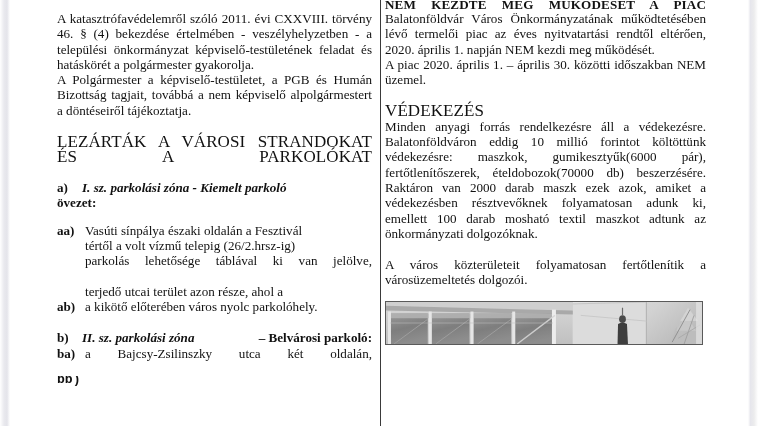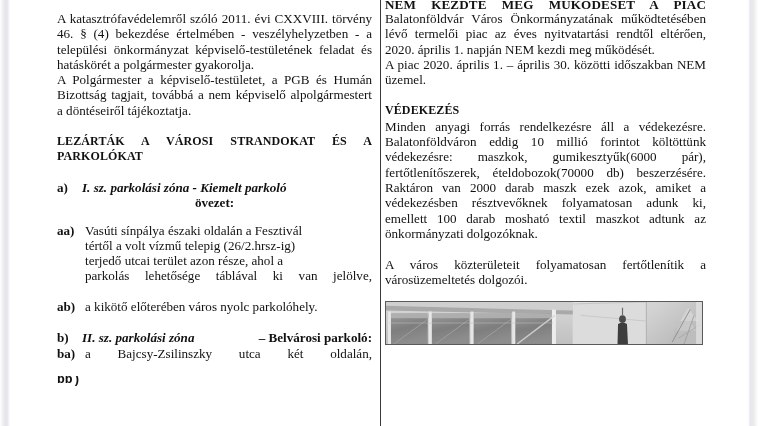--- a/index.html
+++ b/index.html
@@ -65,23 +65,23 @@
   p {
     margin: 0;
     font-size: 13.1px;
     line-height: 15.3px;
     text-align: justify;
     text-justify: inter-word;
     hyphens: manual;
   }
   h2.section-head {
     margin: 0;
-    font-size: 12px;
-    line-height: 15.3px;
-    font-weight: bold;
+    font-size: 17px;
+    line-height: 15.3px;
+    font-weight: normal;
     letter-spacing: 0.1px;
     text-align: justify;
   }
   h2.section-head.stretch::after {
     content: "";
     display: inline-block;
     width: 100%;
   }
   .gap-md { height: 12px; }
   .gap-lg { height: 16px; }
@@ -104,21 +104,21 @@
   }
   .list-item .body.stretch::after {
     content: "";
     display: inline-block;
     width: 100%;
   }
   .bolditalic {
     font-weight: bold;
     font-style: italic;
   }
-  .bold { font-weight: bold; text-align: center; }
+  .bold { font-weight: bold; }
 
   .zone-row {
     display: flex;
     font-size: 13.1px;
     line-height: 15.3px;
     font-weight: bold;
   }
   .zone-row .marker { width: 25px; flex: 0 0 auto; }
   .zone-row .body {
     flex: 1 1 auto;
@@ -219,22 +219,22 @@
     </div>
     <div class="bold" style="font-size:13.1px;line-height:15.3px;">övezet:</div>
 
     <div class="gap-md"></div>
 
     <div class="list-item">
       <span class="marker w-aa">aa)</span>
       <span class="body">Vasúti sínpálya északi oldalán a Fesztivál</span>
     </div>
     <div class="cont-line">tértől a volt vízmű telepig (26/2.hrsz-ig)</div>
+    <div class="cont-line stretch">parkolás lehetősége táblával ki van jelölve,</div>
     <div class="cont-line">terjedő utcai terület azon része, ahol a</div>
-    <div class="cont-line stretch">parkolás lehetősége táblával ki van jelölve,</div>
 
     <div class="list-item">
       <span class="marker w-aa">ab)</span>
       <span class="body">a kikötő előterében város nyolc parkolóhely.</span>
     </div>
 
     <div class="gap-lg"></div>
 
     <div class="zone-row">
       <span class="marker">b)</span>

